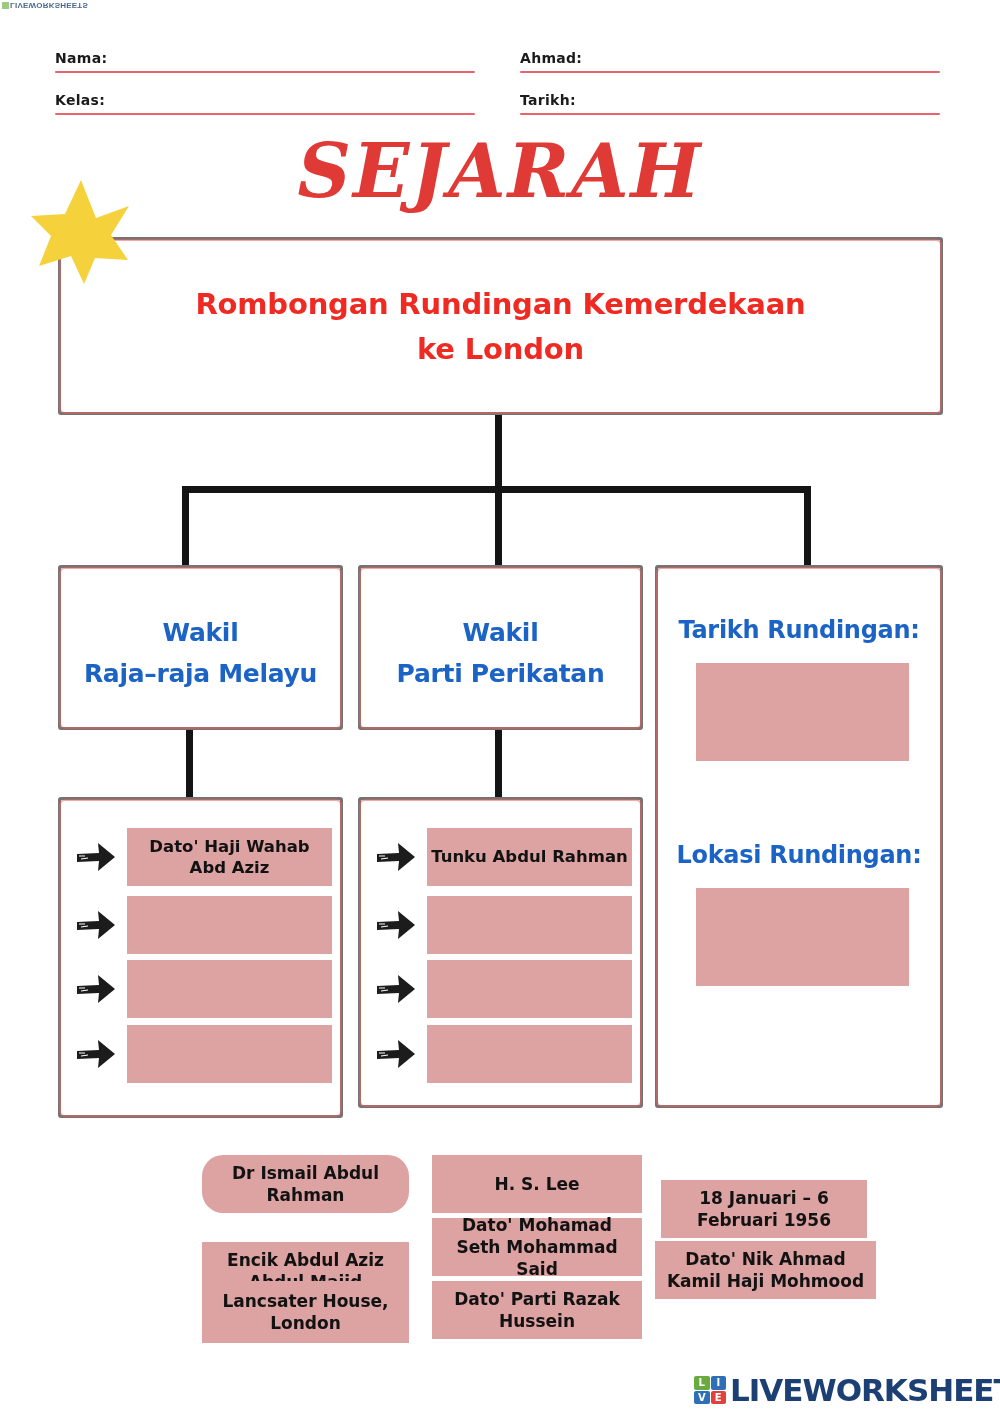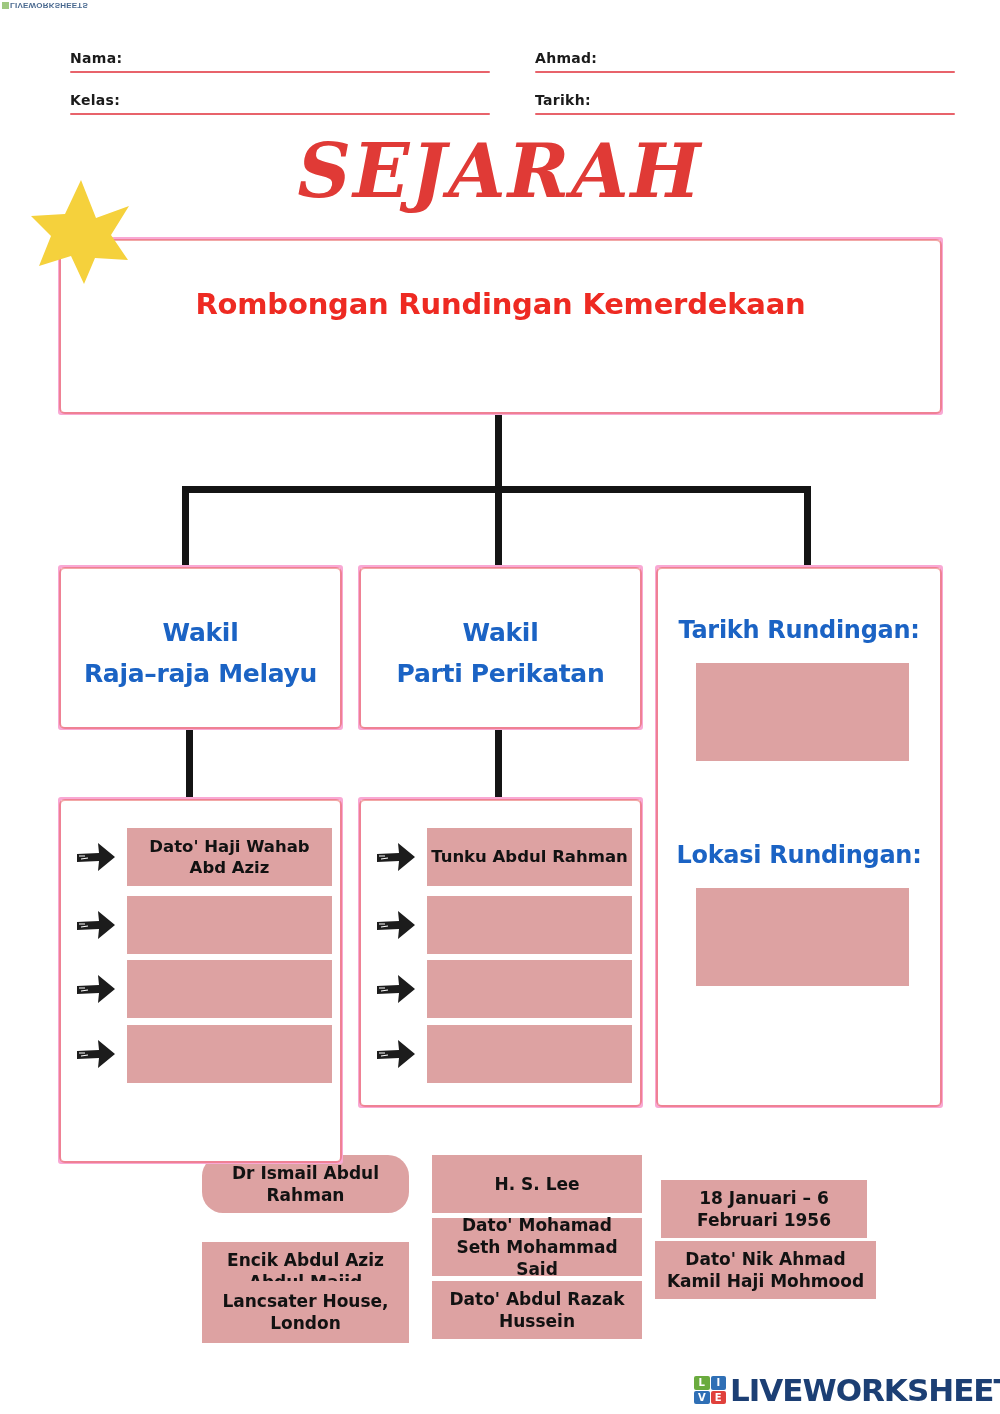--- a/index.html
+++ b/index.html
@@ -17,21 +17,21 @@
     position:absolute;left:2px;top:1px;
     font-size:8px;font-weight:700;letter-spacing:.2px;
     color:#2a4f7c;
     transform:scaleY(-1);
     opacity:.85;
     white-space:nowrap;
   }
   .wm-sq{display:inline-block;width:7px;height:7px;background:#8fbf6a;vertical-align:middle;margin-right:1px;}
 
   
-  .hdr{position:absolute;top:40px;left:0;width:880px;height:80px;margin-left:15px;}
+  .hdr{position:absolute;top:40px;left:0;width:880px;height:80px;}
   .fld{position:absolute;}
   .fld .lbl{
     font-size:14px;font-weight:700;color:#1b1b1b;
     letter-spacing:.3px;
     font-family:"DejaVu Sans", sans-serif;
   }
   .fld .rule{
     position:absolute;left:0;top:21px;
     height:2px;background:#e8636b;border-radius:2px;
   }
@@ -60,21 +60,21 @@
   .star{
     position:absolute;left:29px;top:178px;
     width:100px;height:108px;
     z-index:6;
   }
 
   
   .rbox{
     position:absolute;
     background:#ffffff;
-    border:3px solid #f9a8d4;
+    border:3px solid #737373;
     border-radius:3px;
     box-sizing:border-box;
     z-index:2;
   }
   .rbox::after{
     content:"";position:absolute;left:-2px;top:-1px;right:-2px;bottom:-2px;
     border:2px solid rgba(232,96,94,.55);
     border-radius:6px;
     pointer-events:none;
   }
@@ -112,21 +112,21 @@
   }
   #r-lab1{top:48px;}
   #r-lab2{top:273px;}
   .r-drop{
     position:absolute;left:38px;width:213px;height:98px;
     background:#dda2a2;
   }
   #r-drop1{top:95px;}
   #r-drop2{top:320px;}
 
-  #box-left-list{left:58px;top:797px;width:285px;height:367px;}
+  #box-left-list{left:58px;top:797px;width:285px;height:321px;}
   #box-mid-list{left:358px;top:797px;width:285px;height:311px;}
 
   .lrow{position:absolute;left:14px;width:258px;height:58px;}
   .lrow .arw{position:absolute;left:0;top:10px;width:42px;height:38px;}
   .lrow .drop{
     position:absolute;left:52px;top:0;width:205px;height:58px;
     background:#dda2a2;
     display:flex;align-items:center;justify-content:center;
     text-align:center;
     font-family:"DejaVu Sans", sans-serif;
@@ -223,20 +223,21 @@
 <div class="cn" id="cn-bar"></div>
 <div class="cn" id="cn-d1"></div>
 <div class="cn" id="cn-d2"></div>
 <div class="cn" id="cn-d3"></div>
 <div class="cn" id="cn-m1"></div>
 <div class="cn" id="cn-m2"></div>
 
 <div class="rbox" id="box-title">
   <div class="title-txt">
     <div>Rombongan Rundingan Kemerdekaan</div>
+    <div>ke London</div>
   </div>
 </div>
 
 <svg class="star" viewBox="0 0 100 108">
   <polygon points="52,2 67,40 100,28 82,57 99,82 66,80 55,106 42,78 10,88 22,58 2,38 36,36" fill="#f5d13c"></polygon>
 </svg>
 
 <div class="rbox" id="box-raja">
   <div class="wakil-txt">
     <div>Wakil</div>
@@ -326,21 +327,21 @@
     </svg>
     <div class="drop"></div>
   </div>
 </div>
 
 <div class="bank-item" id="bk-a1">Dr Ismail Abdul Rahman</div>
 <div class="bank-item" id="bk-a2">Encik Abdul Aziz Abdul Majid</div>
 <div class="bank-item" id="bk-a3">Lancsater House, London</div>
 <div class="bank-item" id="bk-b1">H. S. Lee</div>
 <div class="bank-item" id="bk-b2">Dato' Mohamad Seth Mohammad Said</div>
-<div class="bank-item" id="bk-b3">Dato' Abdul Razak Hussein</div>
+<div class="bank-item" id="bk-b3">Dato' Parti Razak Hussein</div>
 <div class="bank-item" id="bk-c1">18 Januari – 6 Februari 1956</div>
 <div class="bank-item" id="bk-c2">Dato' Nik Ahmad Kamil Haji Mohmood</div>
 
 <div class="logo">
   <div class="logo-grid">
     <span class="lg-l">L</span>
     <span class="lg-i">I</span>
     <span class="lg-v">V</span>
     <span class="lg-e">E</span>
   </div>

